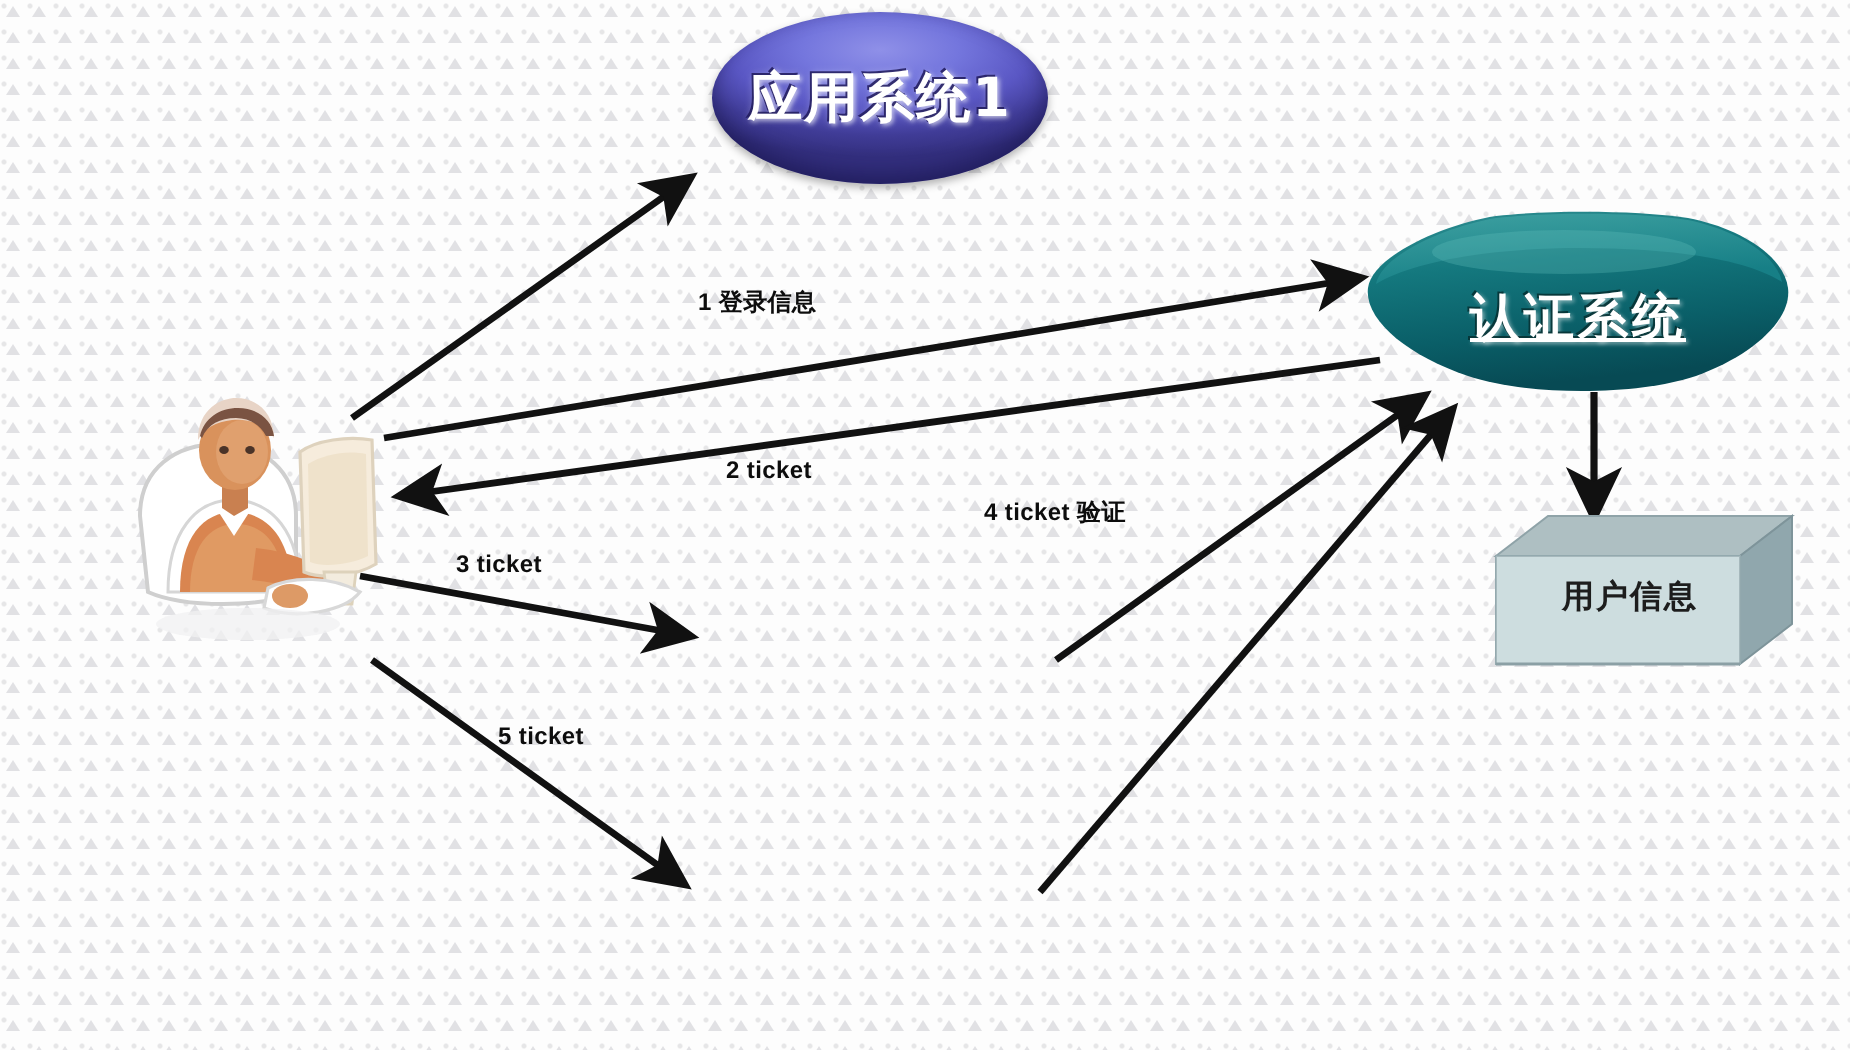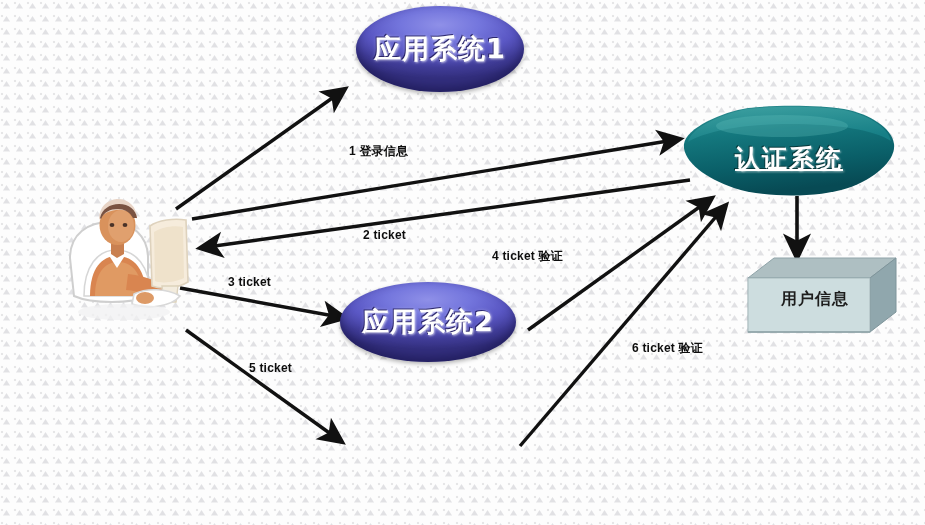--- a/index.html
+++ b/index.html
@@ -180,23 +180,20 @@
       <ellipse cx="83" cy="106" rx="9" ry="6" fill="#dd9a66"></ellipse>
 
       <ellipse cx="62" cy="120" rx="46" ry="8" fill="#f0f0f2" opacity="0.75"></ellipse>
     </svg>
   </div>
 
   <div class="app-node" style="left:356px; top:6px; width:168px; height:86px;">
     <span class="lbl">应用系统1</span>
   </div>
 
-  <div class="app-node" style="left:340px; top:282px; width:176px; height:80px;">
-    <span class="lbl">应用系统2</span>
-  </div>
 
 
   <div id="auth-node" style="left:678px; top:104px; width:222px; height:96px;">
     <svg width="222" height="96" viewBox="0 0 222 96" style="position:absolute;left:0;top:0;" xmlns="http://www.w3.org/2000/svg">
       <defs>
         <linearGradient id="tealg" x1="0" y1="0" x2="0.25" y2="1">
           <stop offset="0%" stop-color="#2f8f92"></stop>
           <stop offset="35%" stop-color="#14787e"></stop>
           <stop offset="72%" stop-color="#0a5f68"></stop>
           <stop offset="100%" stop-color="#074a54"></stop>
@@ -239,15 +236,14 @@
   <div class="edge-label" style="left:349px; top:143px;">1 登录信息</div>
 
   <div class="edge-label" style="left:363px; top:228px;text-align:center;">2 ticket</div>
 
   <div class="edge-label" style="left:228px; top:275px;">3 ticket</div>
 
   <div class="edge-label" style="left:492px; top:220px;margin-top:28px;">4 ticket 验证</div>
 
   <div class="edge-label" style="left:249px; top:361px;">5 ticket</div>
 
-  <div class="edge-label" style="left:632px; top:340px;">6 ticket 验证</div>
 
 </div>
 
 </body></html>

